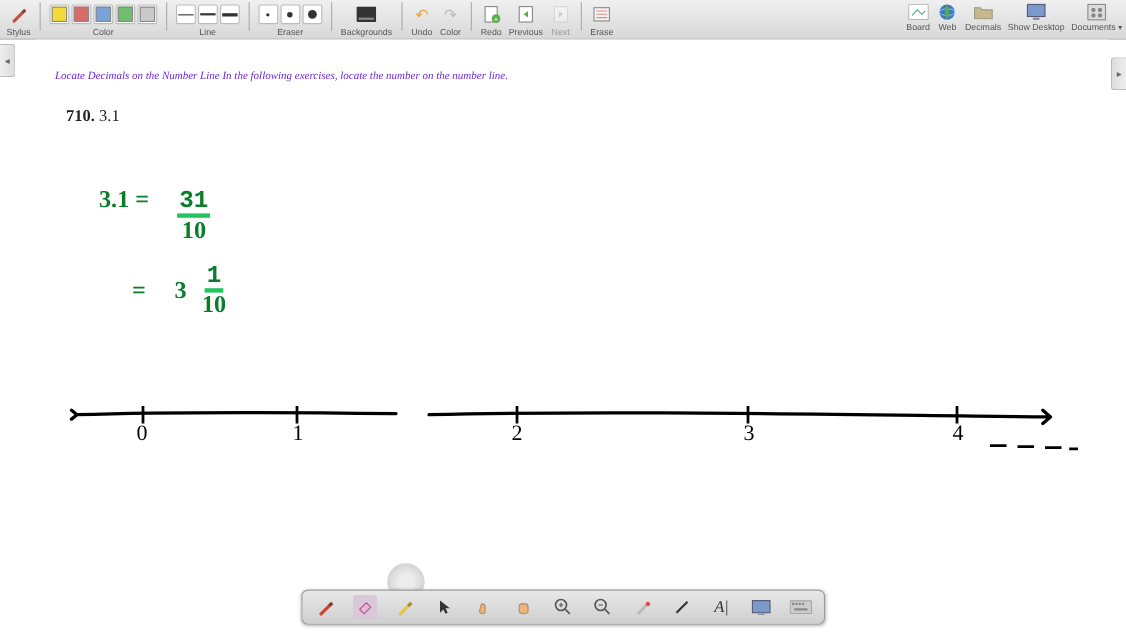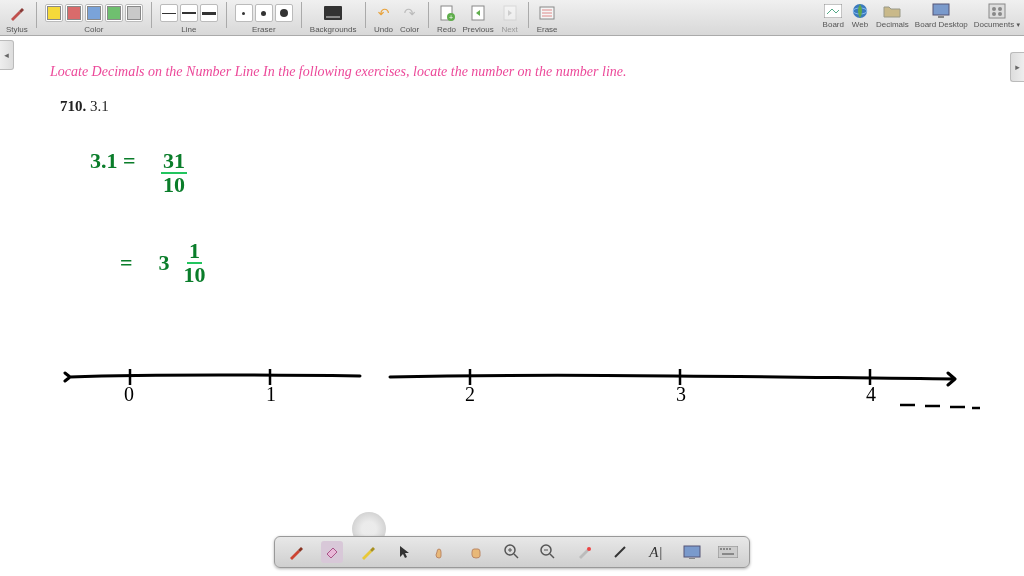--- a/index.html
+++ b/index.html
@@ -102,44 +102,44 @@
     border-right: none;
     border-radius: 3px 0 0 3px;
     font-size: 9px;
     color: #666;
     display:flex; align-items:center; justify-content:center;
   }
   .instruction {
     position: absolute;
     top: 64px;
     left: 50px;
-    color: #ec4899;
+    color: #6d28d9;
     font-style: italic;
-    font-size: 14px;
+    font-size: 10px;
     font-family: Georgia, serif;
   }
   .problem {
     position: absolute;
     top: 98px;
     left: 60px;
     font-size: 15px;
     color: #222;
     font-family: Georgia, serif;
     text-align: right;
   }
   .problem b { font-weight: bold; }
   .hand {
     position: absolute;
     font-family: 'Comic Sans MS', cursive;
     color: #0a7d2a;
     font-weight: bold;
   }
-  .eq1 { top: 148px; left: 90px; font-size: 22px; }
+  .eq1 { top: 168px; left: 90px; font-size: 22px; }
   .frac { display:inline-flex; flex-direction:column; align-items:center; line-height:1; margin-left: 20px;}
-  .frac .n { border-bottom: 2px solid #22c55e; padding: 0 2px;}
+  .frac .n { border-bottom: 4px solid #22c55e; padding: 0 2px; font-family: Liberation Mono, monospace;}
   .eq2 { top: 240px; left: 120px; font-size: 22px; display:flex; align-items:center; gap:10px;}
   .whole { margin-left: 16px; }
 
   .numline {
     position: absolute;
     top: 355px;
     left: 60px;
     width: 920px;
     height: 80px;
   }
@@ -359,21 +359,21 @@
         </div>
       <div class="lbl">Decimals</div>
     </div>
     <div class="right-tool">
       <div class="ic">
           <svg width="18" height="16">
             <rect x="1" y="1" width="16" height="11" fill="#7a9acc" stroke="#557"></rect>
             <rect x="6" y="13" width="6" height="2" fill="#888"></rect>
           </svg>
         </div>
-      <div class="lbl">Board Desktop</div>
+      <div class="lbl">Show Desktop</div>
     </div>
     <div class="right-tool">
       <div class="ic">
           <svg width="18" height="16">
             <rect x="1" y="1" width="16" height="14" fill="#ddd" stroke="#888"></rect>
             <circle cx="6" cy="6" r="2" fill="#888"></circle>
             <circle cx="12" cy="6" r="2" fill="#888"></circle>
             <circle cx="6" cy="11" r="2" fill="#888"></circle>
             <circle cx="12" cy="11" r="2" fill="#888"></circle>
           </svg>

